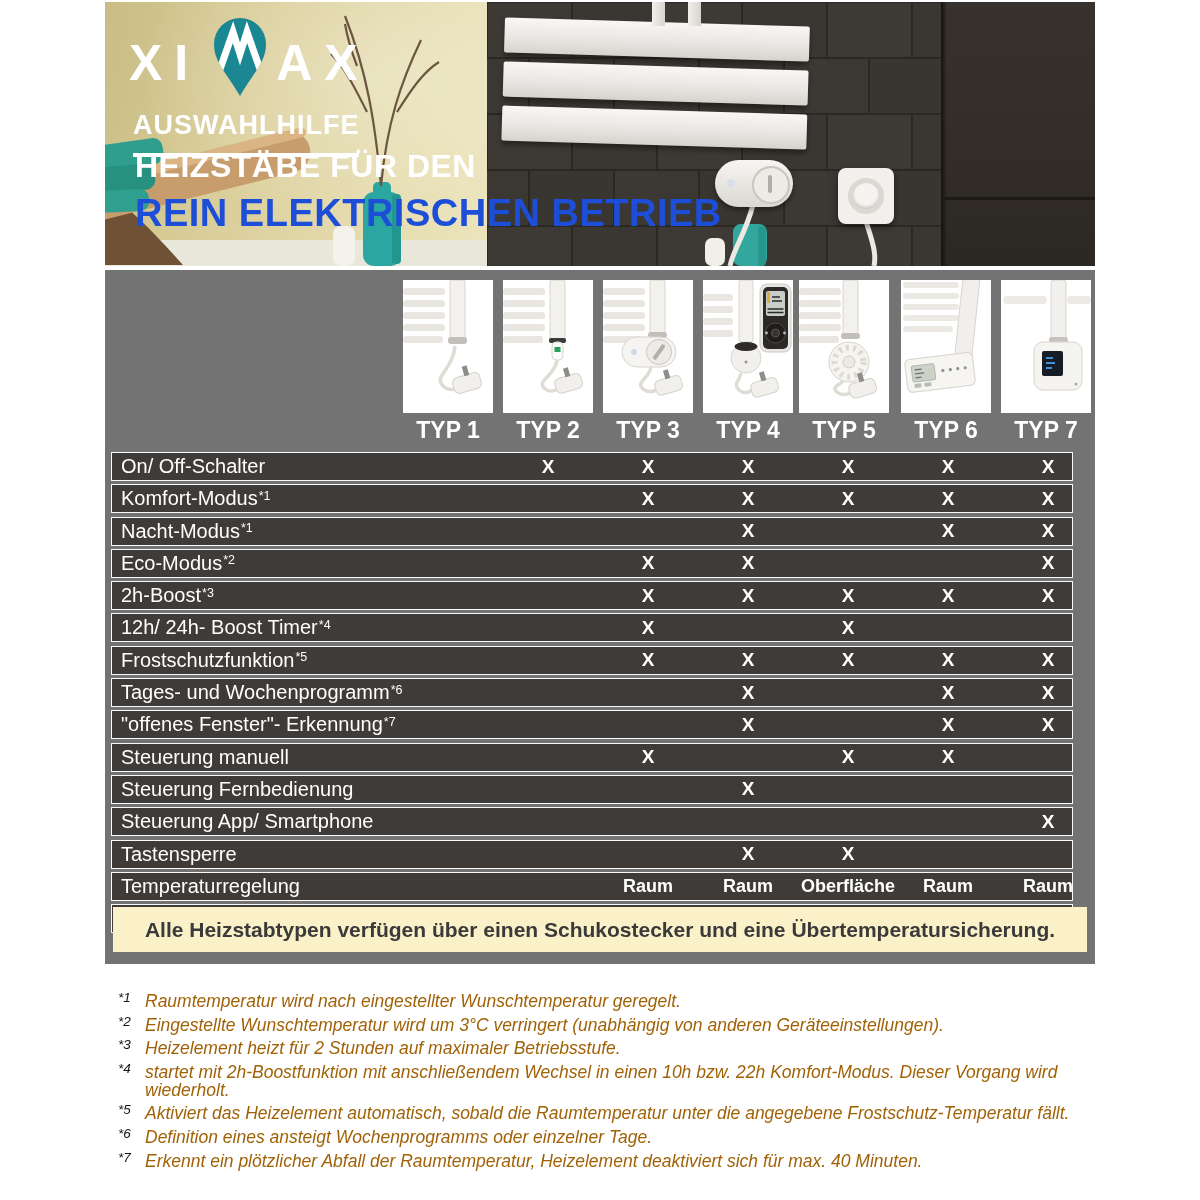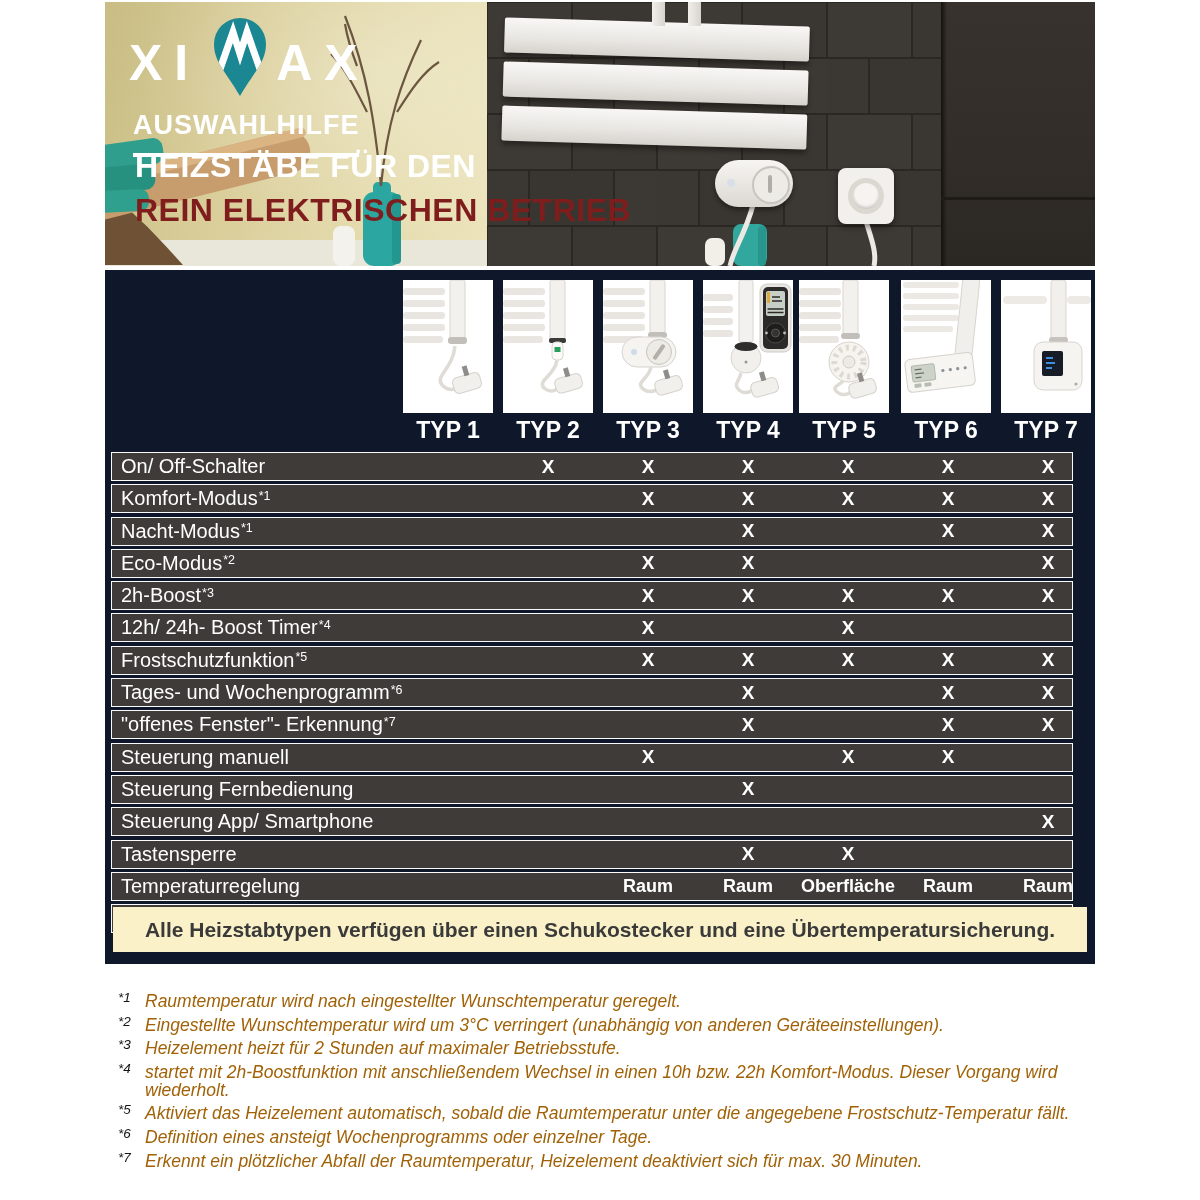--- a/index.html
+++ b/index.html
@@ -35,24 +35,24 @@
   .socket .recess{position:absolute;left:10px;top:10px;width:36px;height:36px;border-radius:50%;background:#dbd7d1;}
   .socket .plug{position:absolute;left:15px;top:15px;width:26px;height:26px;border-radius:50%;
     background:#f6f4f0;box-shadow:inset 0 -2px 3px rgba(0,0,0,.18);}
 
   .logo{position:absolute;left:24px;top:8px;display:flex;align-items:flex-end;color:#fff;
     font-size:50px;font-weight:600;letter-spacing:12px;line-height:1.4;z-index:5;}
   .logo .mark{width:64px;height:84px;margin:4px 4px 0 8px;}
   .hero-subtitle{position:absolute;left:28px;top:108px;z-index:5;color:#fff;font-size:27px;font-weight:bold;
     letter-spacing:1px;padding-bottom:12px;border-bottom:4px solid #fff;}
   .hero-title1{position:absolute;left:30px;top:146px;z-index:5;color:#fff;font-size:32px;font-weight:bold;letter-spacing:.5px;}
-  .hero-title2{position:absolute;left:30px;top:190px;z-index:5;color:#7f1d1d;font-size:32px;font-weight:bold;letter-spacing:.5px;}
+  .hero-title2{position:absolute;left:30px;top:190px;z-index:5;color:#1d4ed8;font-size:38px;font-weight:bold;letter-spacing:.5px;}
 
   
-  .panel{position:absolute;left:105px;top:270px;width:990px;height:694px;background:#0f172a;}
+  .panel{position:absolute;left:105px;top:270px;width:990px;height:694px;background:#737373;}
   .card{position:absolute;top:10px;width:90px;height:133px;background:#fff;}
   .card svg{display:block;width:90px;height:133px;}
   .card.c0{left:298px}.card.c1{left:398px}.card.c2{left:498px}.card.c3{left:598px}
   .card.c4{left:694px}.card.c5{left:796px}.card.c6{left:896px}
   .typ-label{position:absolute;top:147px;width:100px;text-align:center;color:#fff;font-weight:bold;font-size:23px;}
   .typ-label.c0{left:293px}.typ-label.c1{left:393px}.typ-label.c2{left:493px}.typ-label.c3{left:593px}
   .typ-label.c4{left:689px}.typ-label.c5{left:791px}.typ-label.c6{left:891px}
 
   .rows{position:absolute;left:6px;top:182px;right:22px;}
   .t-row{position:relative;height:27px;margin-bottom:3.3px;border:1px solid #fafafa;background:#3e3b38;}
@@ -580,17 +580,17 @@
       <div class="fn">
         <span class="fn-marker">*5</span>
         <span class="fn-text">Aktiviert das Heizelement automatisch, sobald die Raumtemperatur unter die angegebene Frostschutz-Temperatur fällt.</span>
       </div>
       <div class="fn">
         <span class="fn-marker">*6</span>
         <span class="fn-text">Definition eines ansteigt Wochenprogramms oder einzelner Tage.</span>
       </div>
       <div class="fn">
         <span class="fn-marker">*7</span>
-        <span class="fn-text">Erkennt ein plötzlicher Abfall der Raumtemperatur, Heizelement deaktiviert sich für max. 30 Minuten.</span>
+        <span class="fn-text">Erkennt ein plötzlicher Abfall der Raumtemperatur, Heizelement deaktiviert sich für max. 40 Minuten.</span>
       </div>
     </div>
 
 </div>
 
 </body></html>

